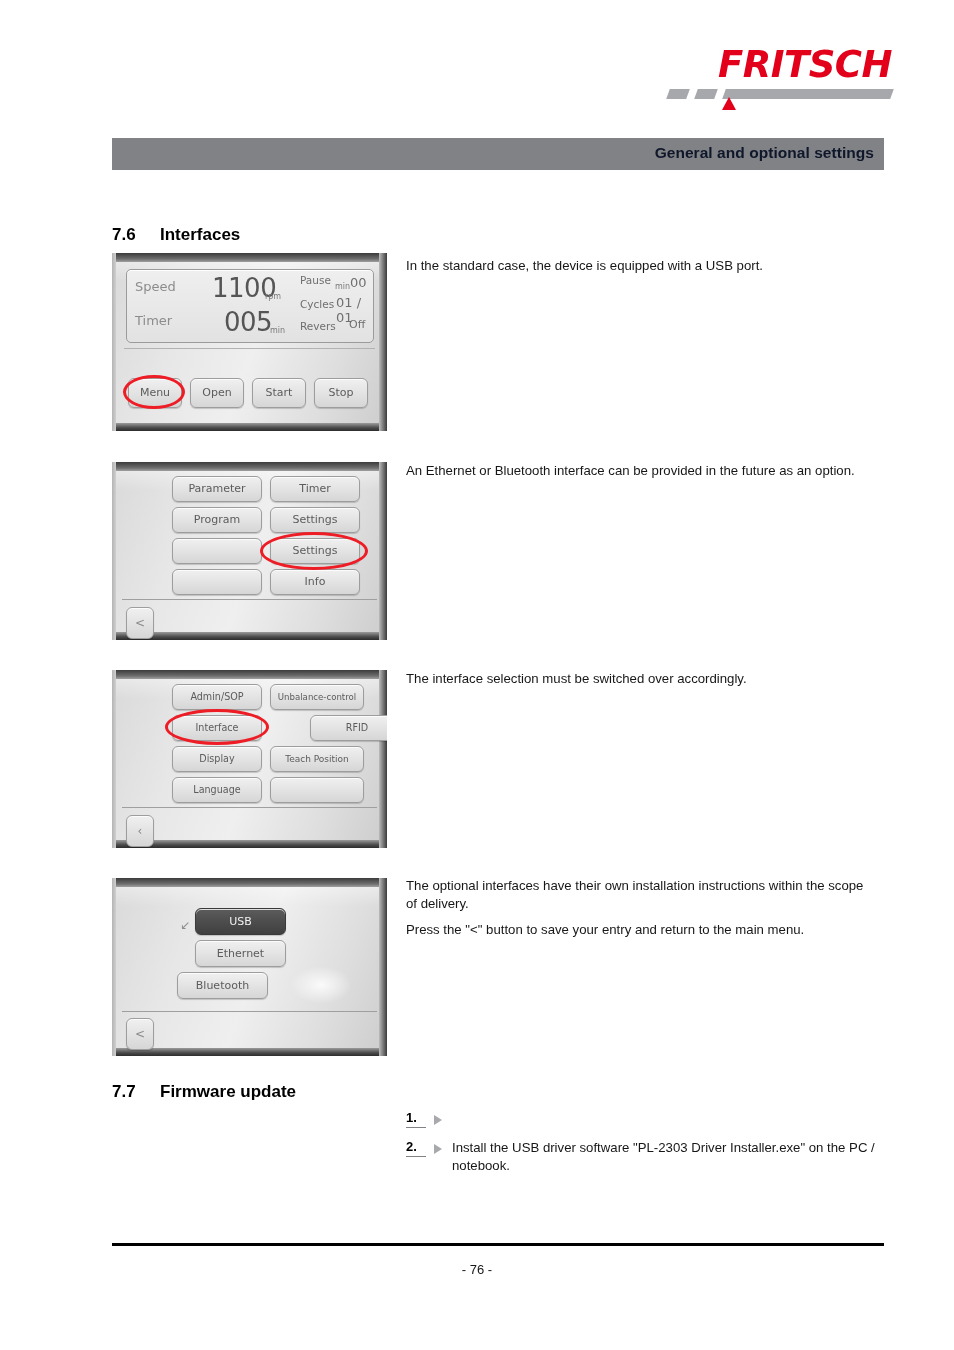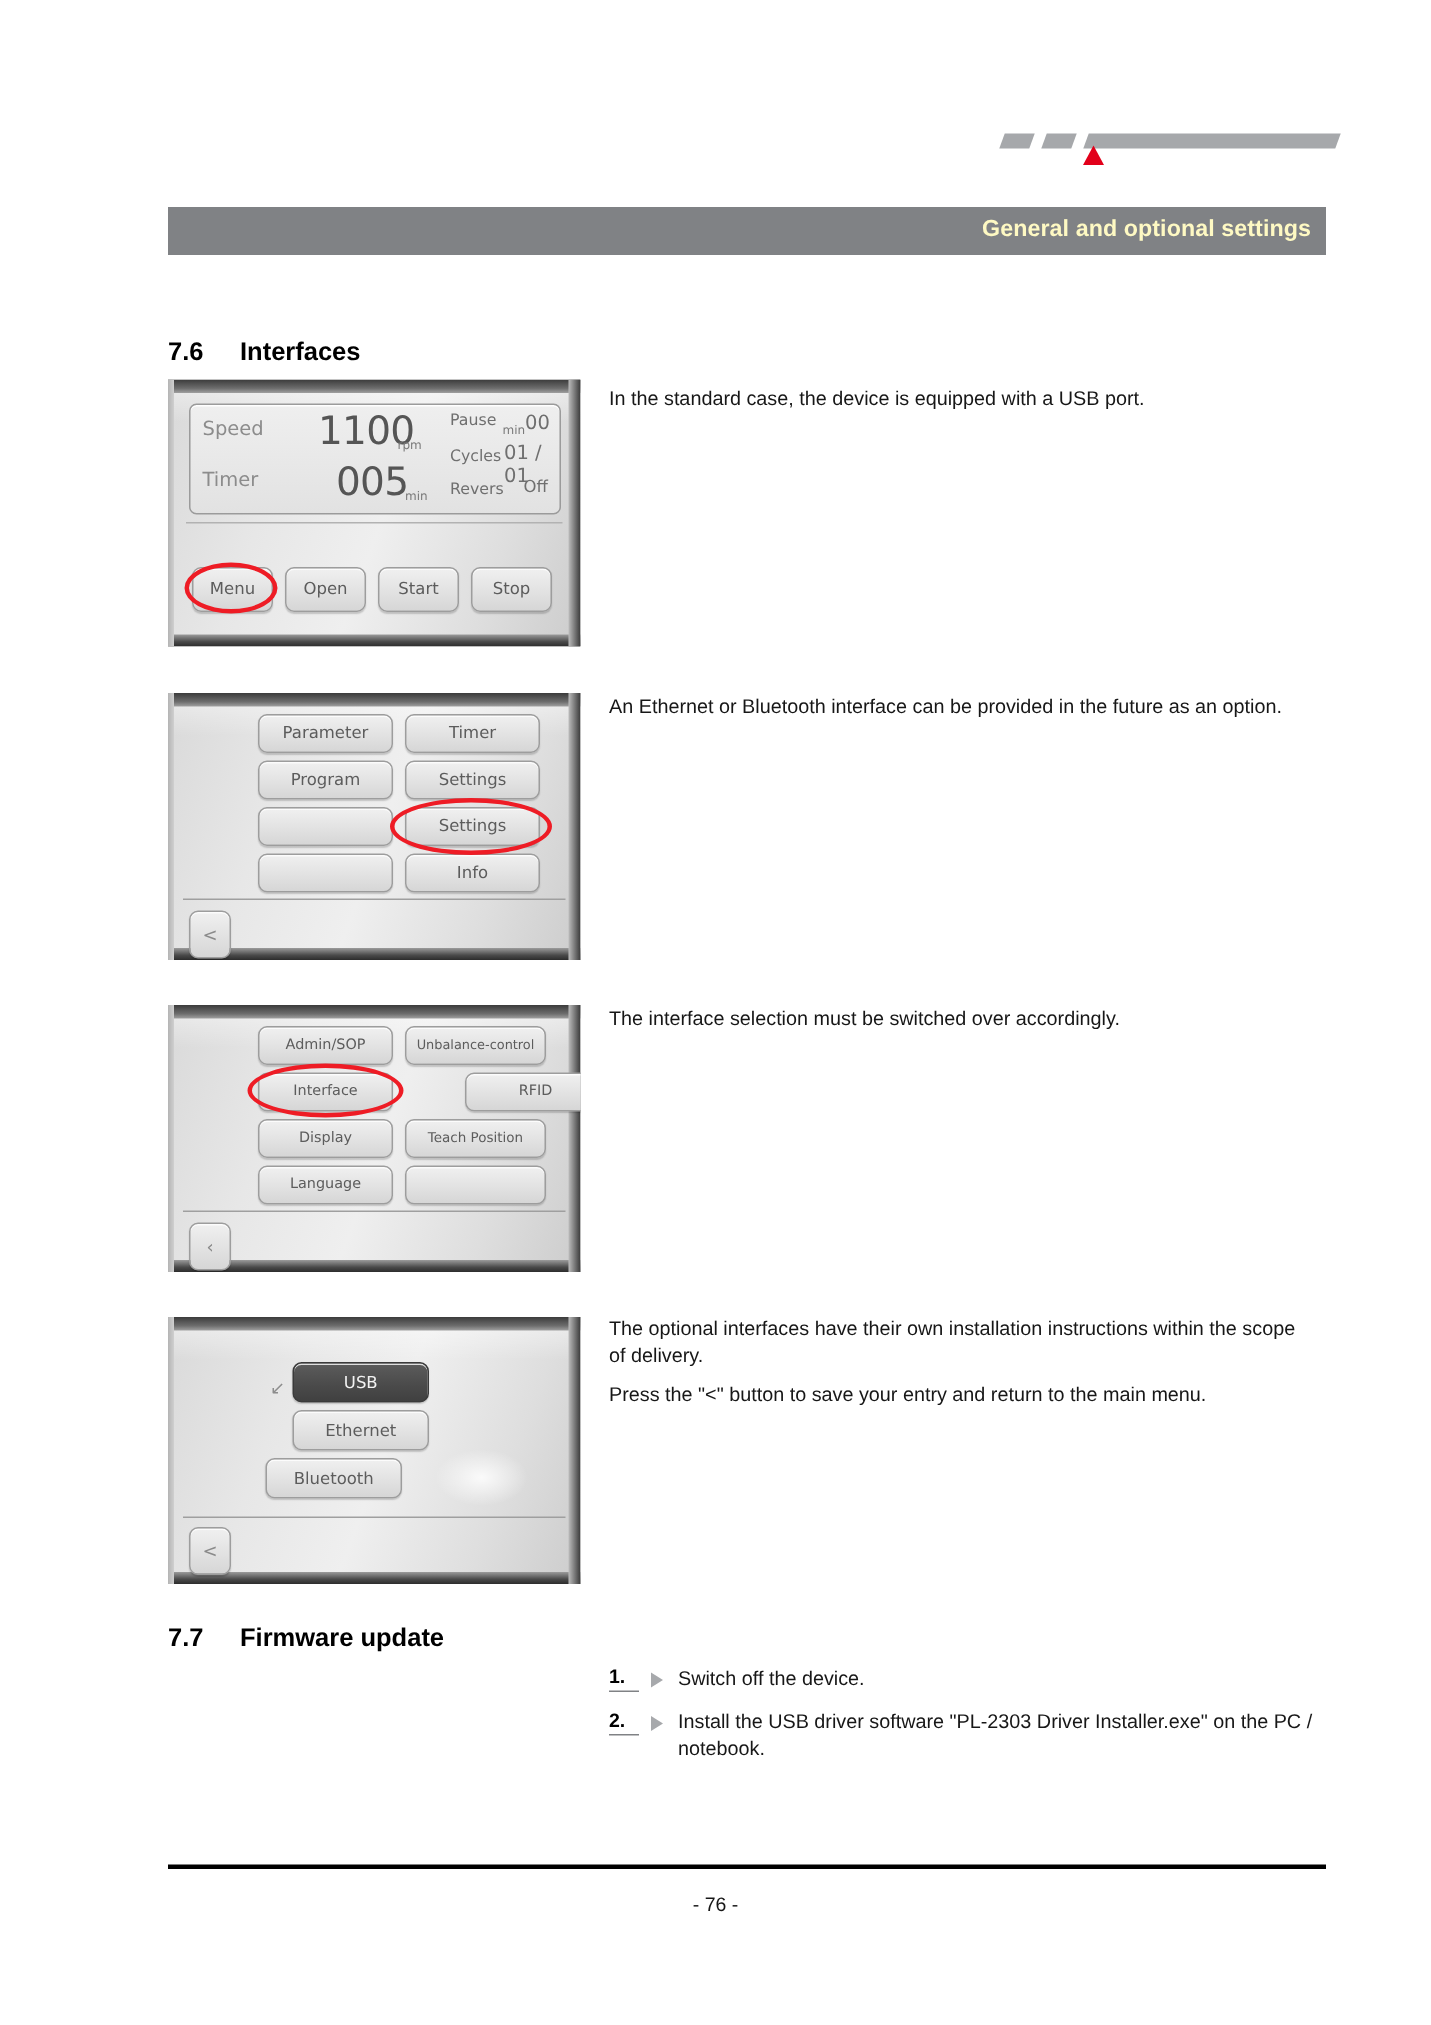--- a/index.html
+++ b/index.html
@@ -60,21 +60,21 @@
     width: 772px;
     height: 32px;
     background: #808285;
   }
   .header-bar-text {
     position: absolute;
     right: 10px;
     top: 6px;
     font-size: 15.5px;
     font-weight: bold;
-    color: #fef9c3;
+    color: #0f172a;
     letter-spacing: 0.05px;
   }
 
   
   .section-head {
     position: absolute;
     left: 112px;
     font-size: 17px;
     font-weight: bold;
     color: #000;
@@ -297,20 +297,21 @@
     border: 3.5px solid #ee1c25;
     border-radius: 50%;
     box-sizing: border-box;
     background: transparent;
   }
 </style>
 </head>
 <body>
 
 <div class="logo-wrap">
+  <div class="logo-text">FRITSCH</div>
   <div class="logo-bar b1"></div>
   <div class="logo-bar b2"></div>
   <div class="logo-bar b3"></div>
   <div class="logo-tri"></div>
 </div>
 
 <div class="header-bar">
   <div class="header-bar-text">General and optional settings</div>
 </div>
 
@@ -430,21 +431,20 @@
 </div>
 
 <div class="section-head" style="top:1082px;">
   <span class="num">7.7</span><span>Firmware update</span>
 </div>
 
 <div class="steps">
   <div class="step">
     <div class="step-num">1.</div>
     <div class="step-arrow"></div>
-    <div class="step-text">Switch off the device.</div>
   </div>
   <div class="step">
     <div class="step-num">2.</div>
     <div class="step-arrow"></div>
     <div class="step-text">Install the USB driver software "PL-2303 Driver Installer.exe" on the PC / notebook.</div>
   </div>
 </div>
 
 <div class="footer-rule"></div>
 <div class="footer-page">- 76 -</div>

